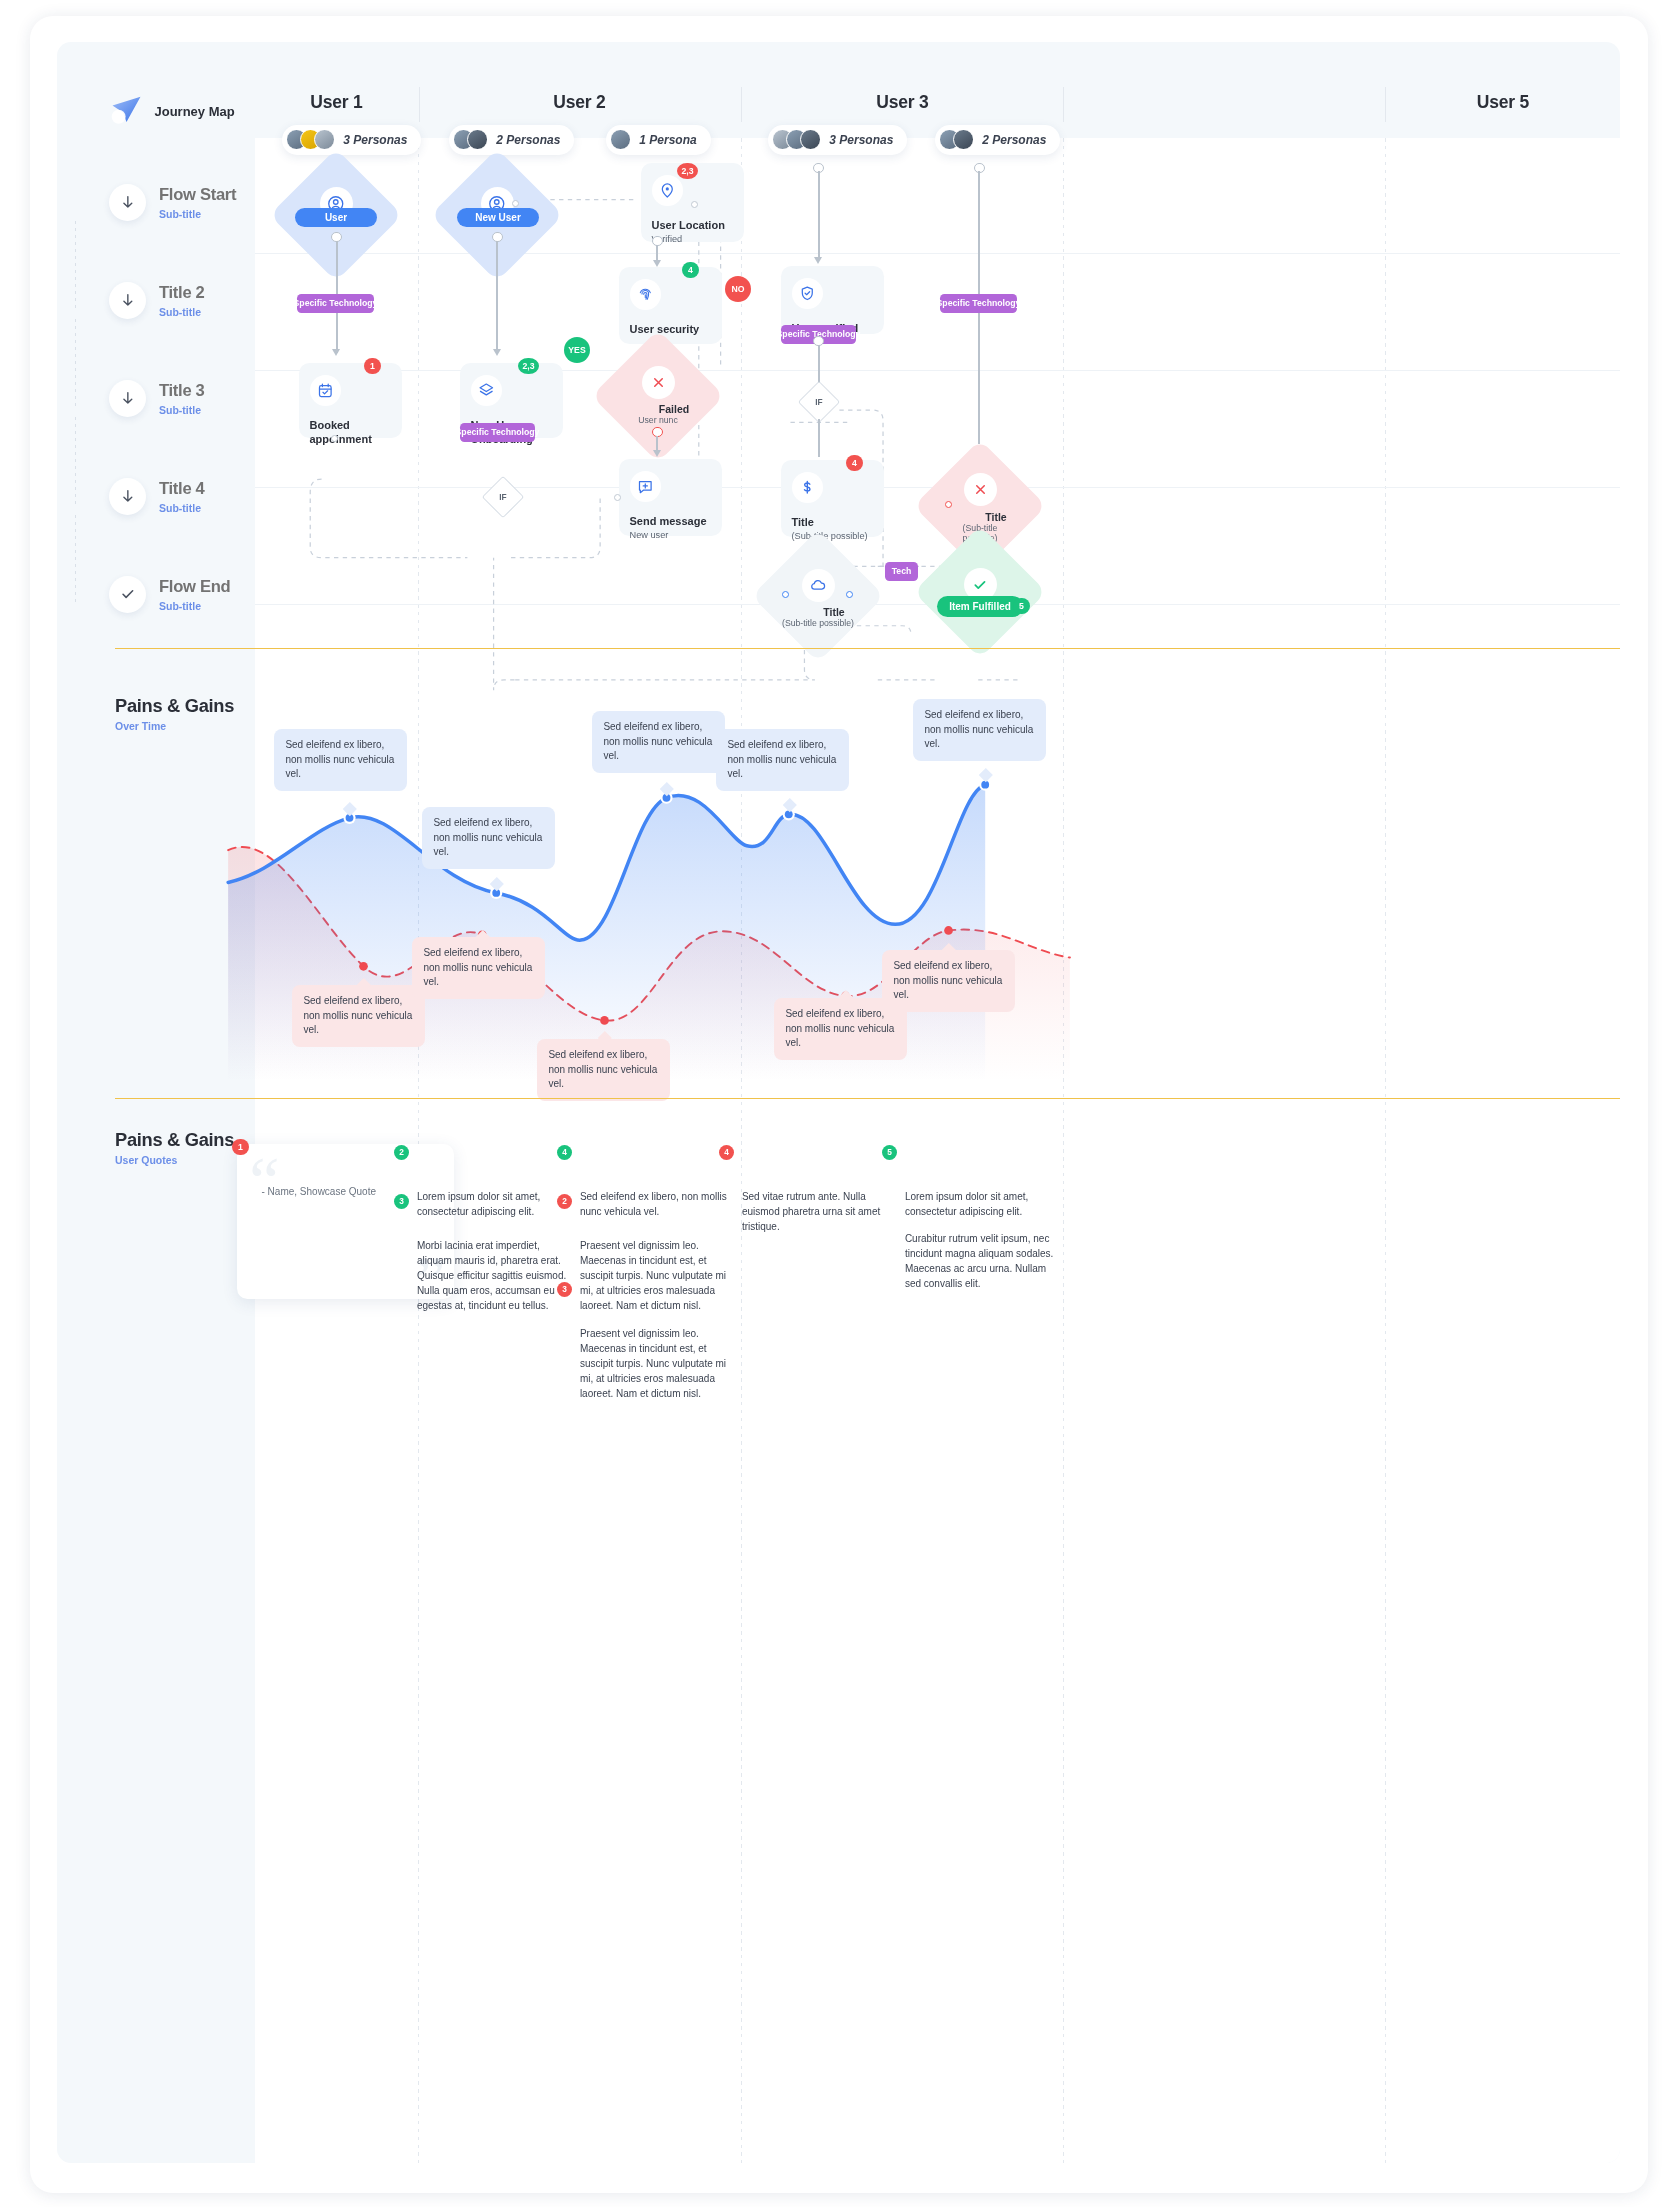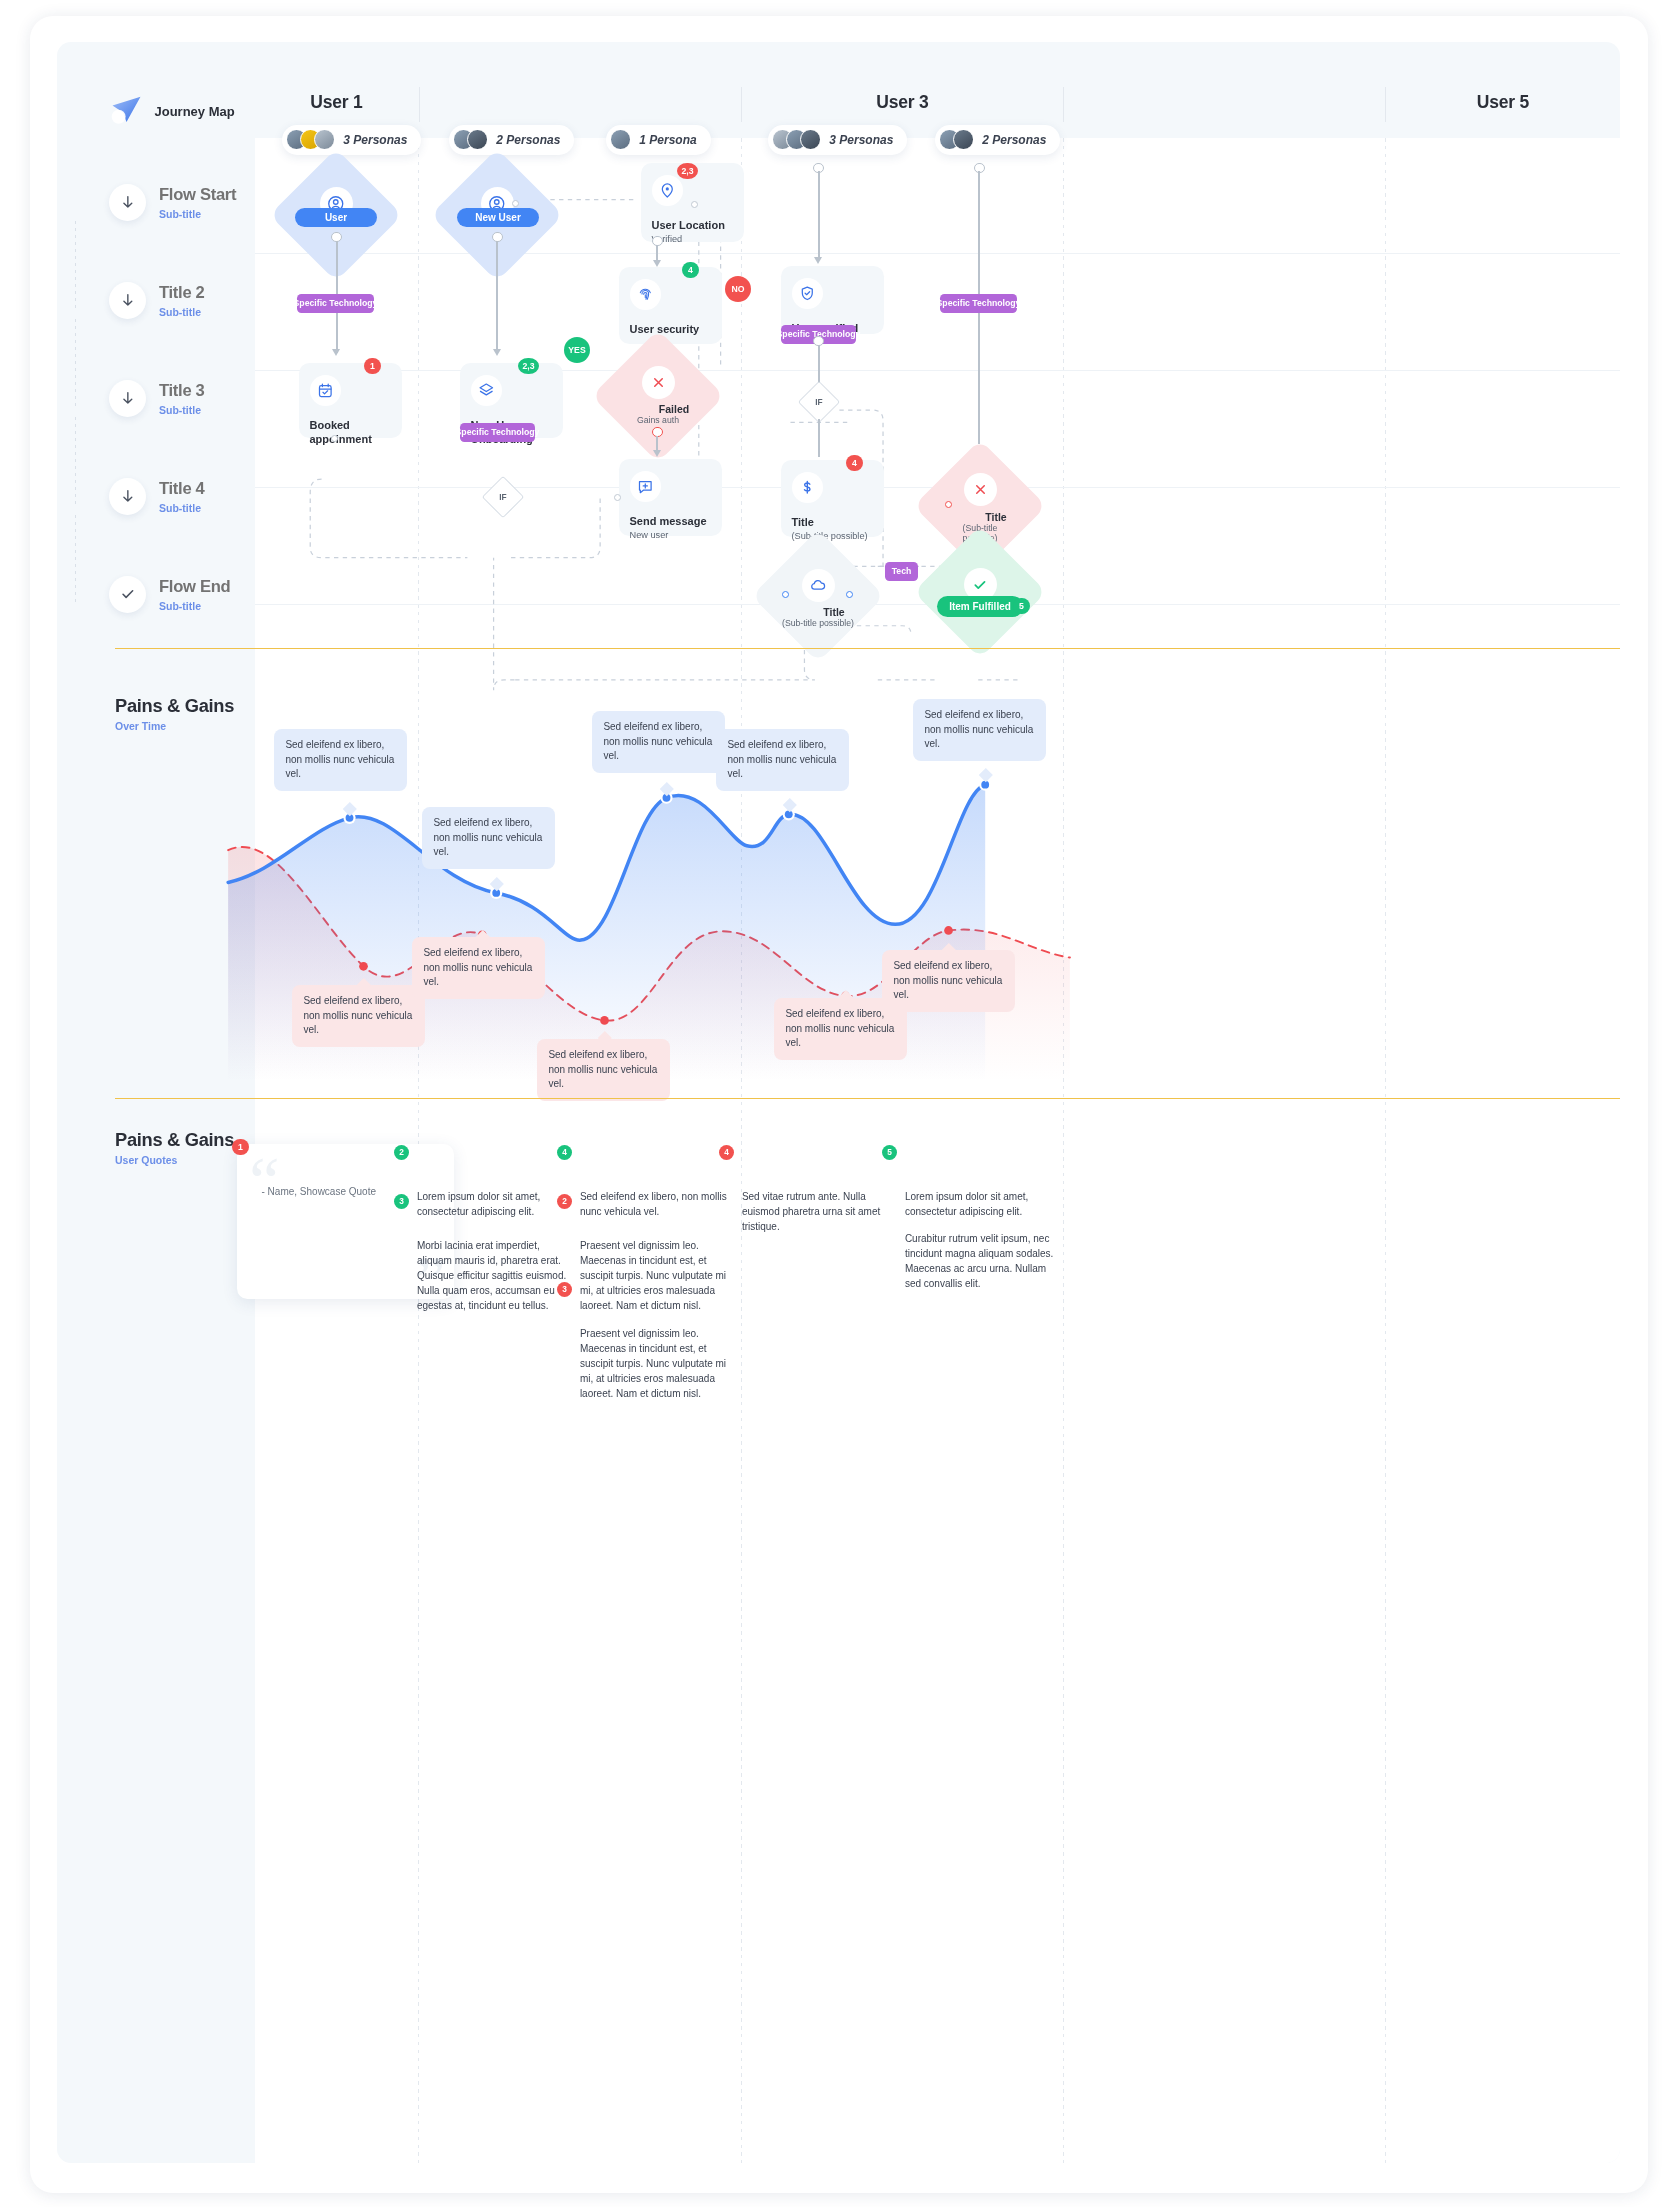--- a/index.html
+++ b/index.html
@@ -269,20 +269,23 @@
     </div>
 
     <div class="hdr-band"></div>
     <div class="hdr-div" style="left:362px"></div>
     <div class="hdr-div" style="left:684px"></div>
     <div class="hdr-div" style="left:1006px"></div>
     <div class="hdr-div" style="left:1328px"></div>
 
     <div class="hdr-col" style="left:198px;width:163px">
         <span>User 1</span>
+      </div>
+    <div class="hdr-col" style="left:362px;width:321px">
+        <span>User 2</span>
       </div>
     <div class="hdr-col" style="left:685px;width:321px">
         <span>User 3</span>
       </div>
     <div class="hdr-col" style="left:1329px;width:234px">
         <span>User 5</span>
       </div>
 
     <div class="logo-wrap">
       <div class="logo-mark">
@@ -509,21 +512,21 @@
     <div class="arrow-dn" style="left:596px;top:318px"></div>
 
     <div class="diamond dia-red" style="left:554px;top:307px"></div>
     <div class="dia-inner" style="left:554px;top:307px">
       <div class="dia-circ">
         <svg width="15" height="15" viewBox="0 0 18 18" fill="none" stroke="#ef4b51" stroke-width="1.8" stroke-linecap="round">
             <path d="M4.5 4.5l9 9M13.5 4.5l-9 9"></path>
           </svg>
       </div>
       <div class="dia-txt">Failed</div>
-      <div class="dia-sub">Gains auth</div>
+      <div class="dia-sub">User nunc</div>
     </div>
     <div class="dot-o red" style="left:595px;top:385px"></div>
     <div class="vline" style="left:599px;top:394px;height:17.5px"></div>
     <div class="arrow-dn" style="left:596px;top:408px"></div>
 
     <div class="node-card" style="left:562px;top:417px;height:77px">
       <div class="node-ico">
         <svg width="16.6" height="16.6" viewBox="0 0 20 20" fill="none" stroke="#3b73e8" stroke-width="1.5" stroke-linecap="round" stroke-linejoin="round">
             <path d="M3 4.5h14v10H8l-4 3.2V14.5H3z"></path>
             <path d="M10 7v5M7.5 9.5h5"></path>

